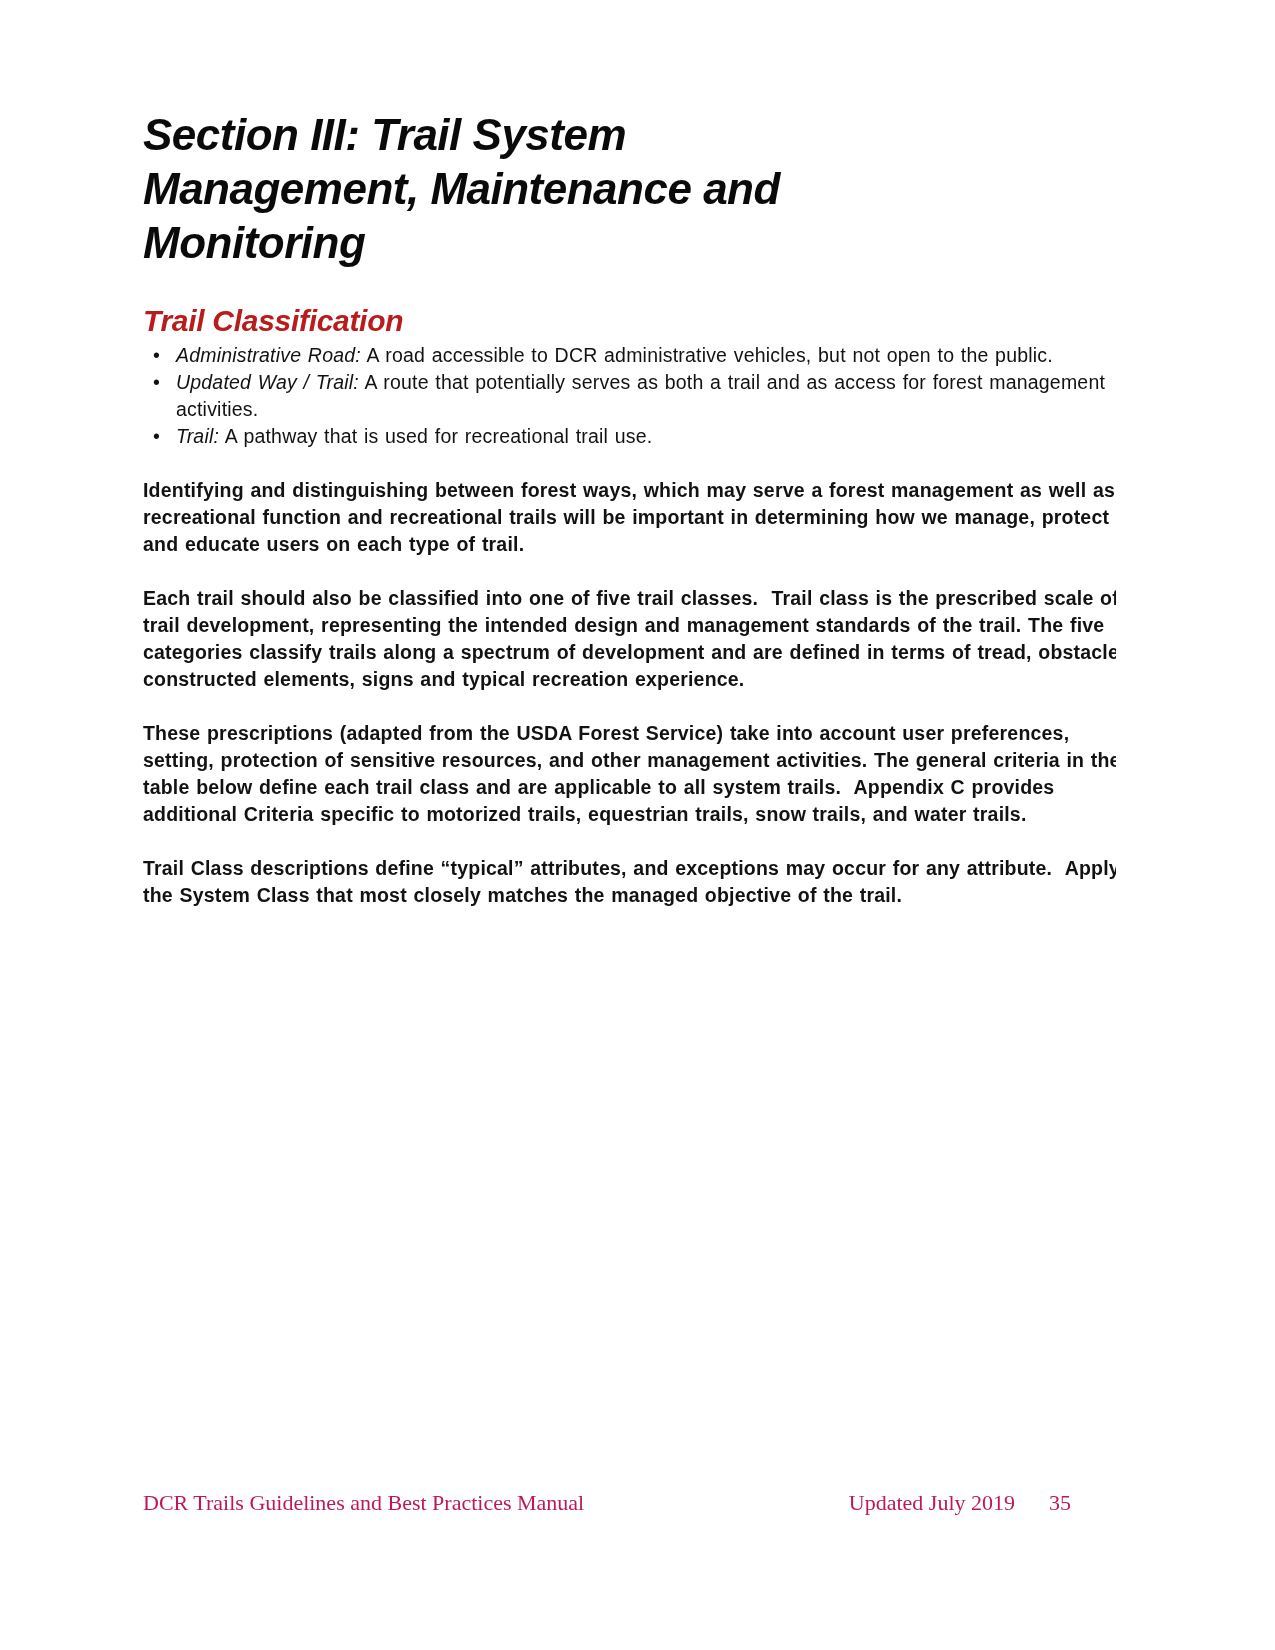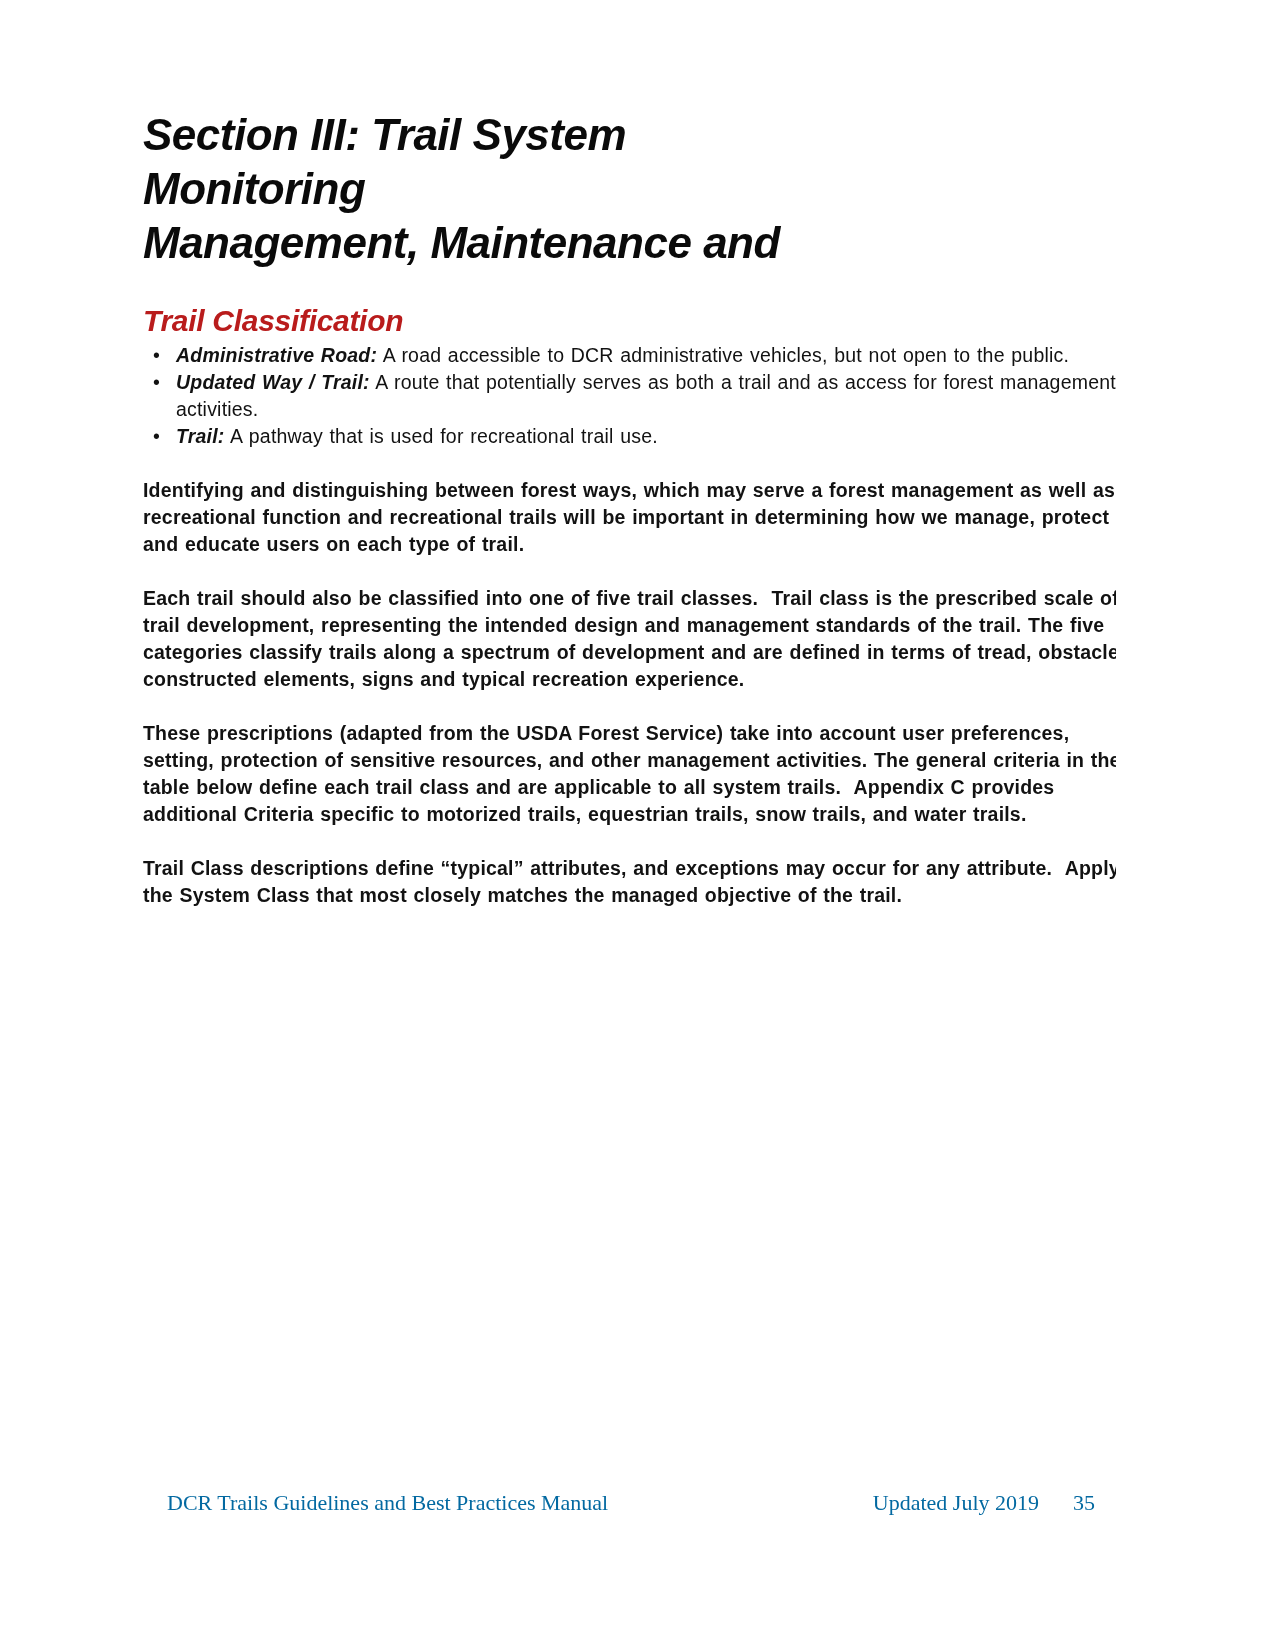--- a/index.html
+++ b/index.html
@@ -66,49 +66,48 @@
     padding-left: 10px;
     box-sizing: border-box;
     font-size: 19.5px;
     line-height: 27px;
   }
   .bullet-body {
     flex: 1 1 auto;
     white-space: pre-wrap;
   }
   .term {
-    font-weight: bold;
+    font-weight: normal;
     font-style: italic;
   }
   .page-footer {
     position: absolute;
     left: 143px;
     top: 1490px;
     width: 928px;
     display: flex;
     justify-content: space-between;
     align-items: baseline;
     font-family: "Liberation Serif", serif;
     font-size: 22px;
-    color: #0369a1;
-    margin-left: 24px;
+    color: #be185d;
   }
   .footer-right { white-space: nowrap; }
   .page-number { margin-left: 34px; }
 </style>
 </head>
 <body>
 
 <div class="page">
   <div class="content">
 
     <h1 class="section-title">
       <div>Section III: Trail System</div>
+      <div>Management, Maintenance and</div>
       <div>Monitoring</div>
-      <div>Management, Maintenance and</div>
     </h1>
 
     <h2 class="subsection-title">Trail Classification</h2>
 
     <div class="body-text">
 
       <ul class="bullets">
         <li>
           <span class="bullet-marker">•</span>
           <span class="bullet-body"><span class="term">Administrative Road:</span> <span>A road accessible to DCR administrative vehicles, but not open to the public.</span></span>

